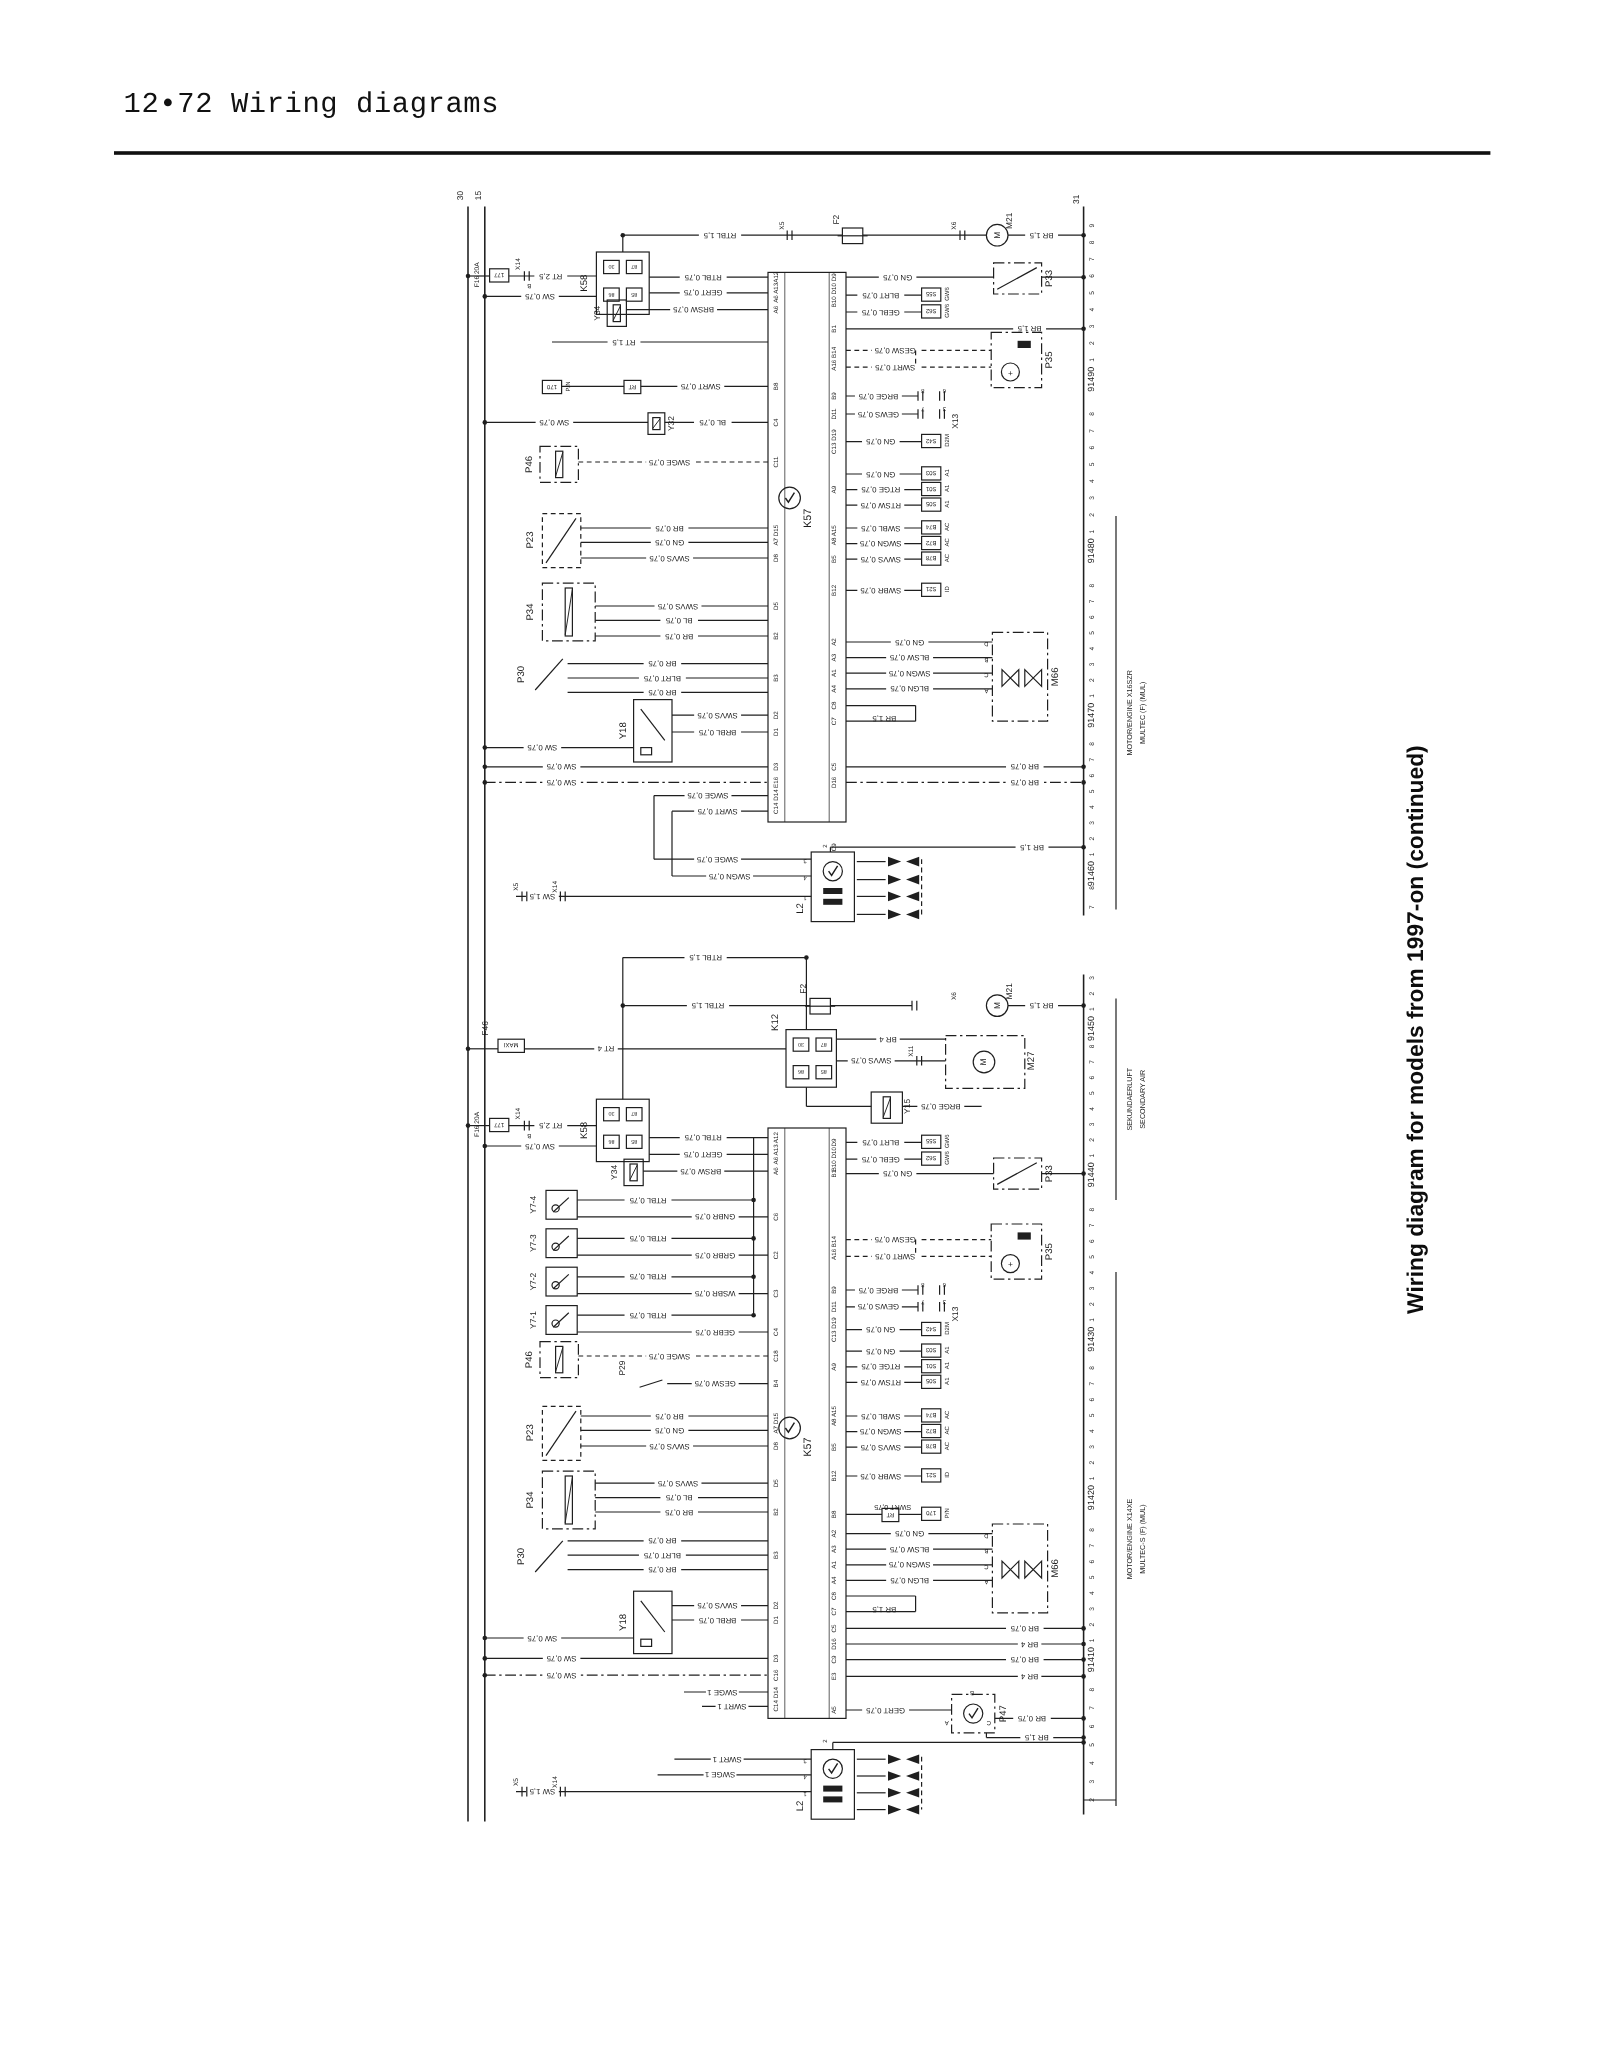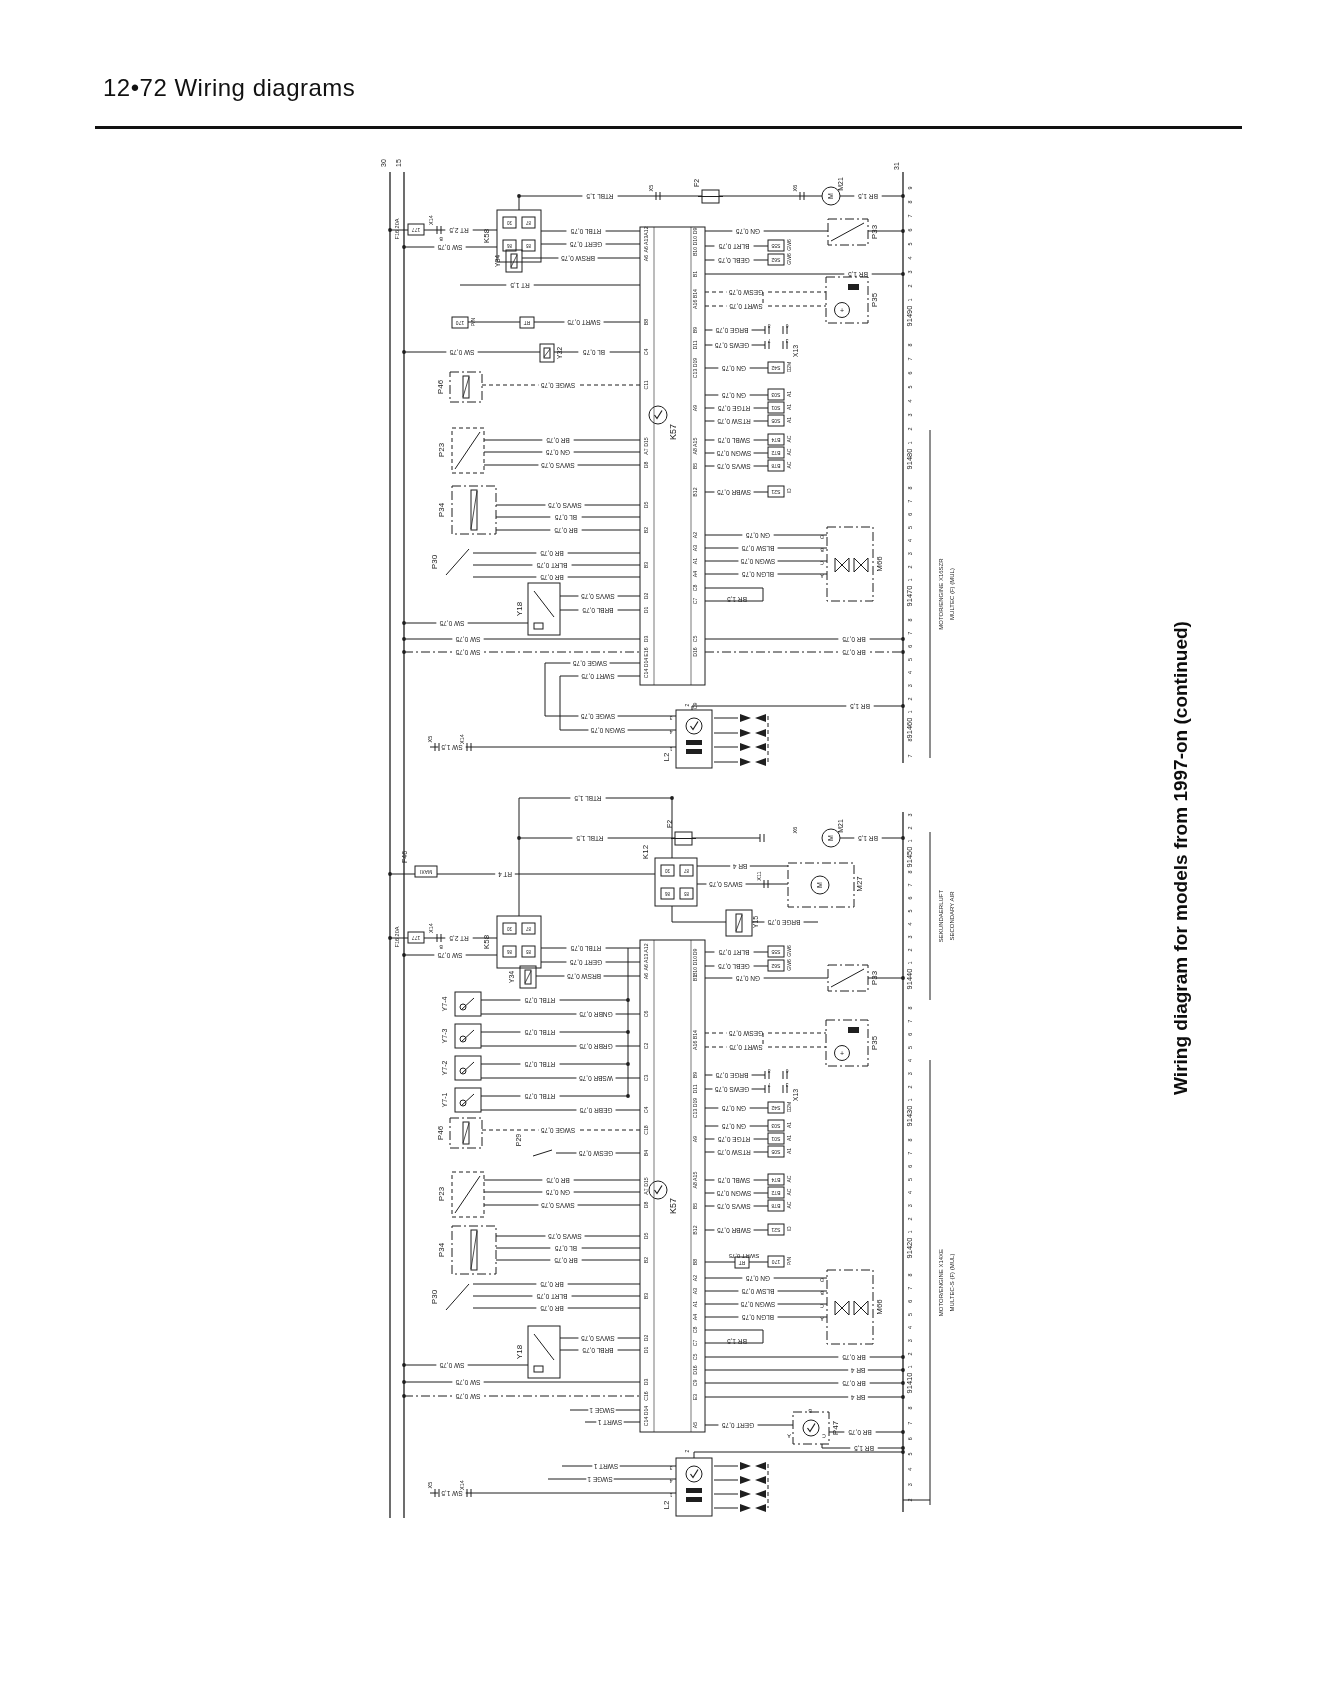--- a/index.html
+++ b/index.html
@@ -1,18 +1,18 @@
 <!DOCTYPE html>
 <html><head>
 <meta charset="utf-8">
 <style>
   html,body{margin:0;padding:0;}
   body{width:1336px;height:1707px;position:relative;background:#ffffff;
        font-family:"Liberation Sans",sans-serif;color:#161616;overflow:hidden;}
-  .hdr{position:absolute;left:103px;top:74px;font-size:24px;letter-spacing:.5px;color:#111;}
+  .hdr{position:absolute;left:103px;top:74px;font-size:24px;letter-spacing:.5px;color:#111;font-family:Liberation Mono, monospace;}
   .rule{position:absolute;left:95px;top:126px;width:1147px;height:3px;background:#111;}
   .caption{position:absolute;left:1170px;top:858px;white-space:nowrap;
            font-size:19px;font-weight:bold;color:#0d0d0d;
            transform:rotate(-90deg) translateX(-50%);transform-origin:0 0;}
   svg{position:absolute;left:0;top:0;}
   svg text{fill:#1b1b1b;}
 </style>
 </head>
 <body>
 

